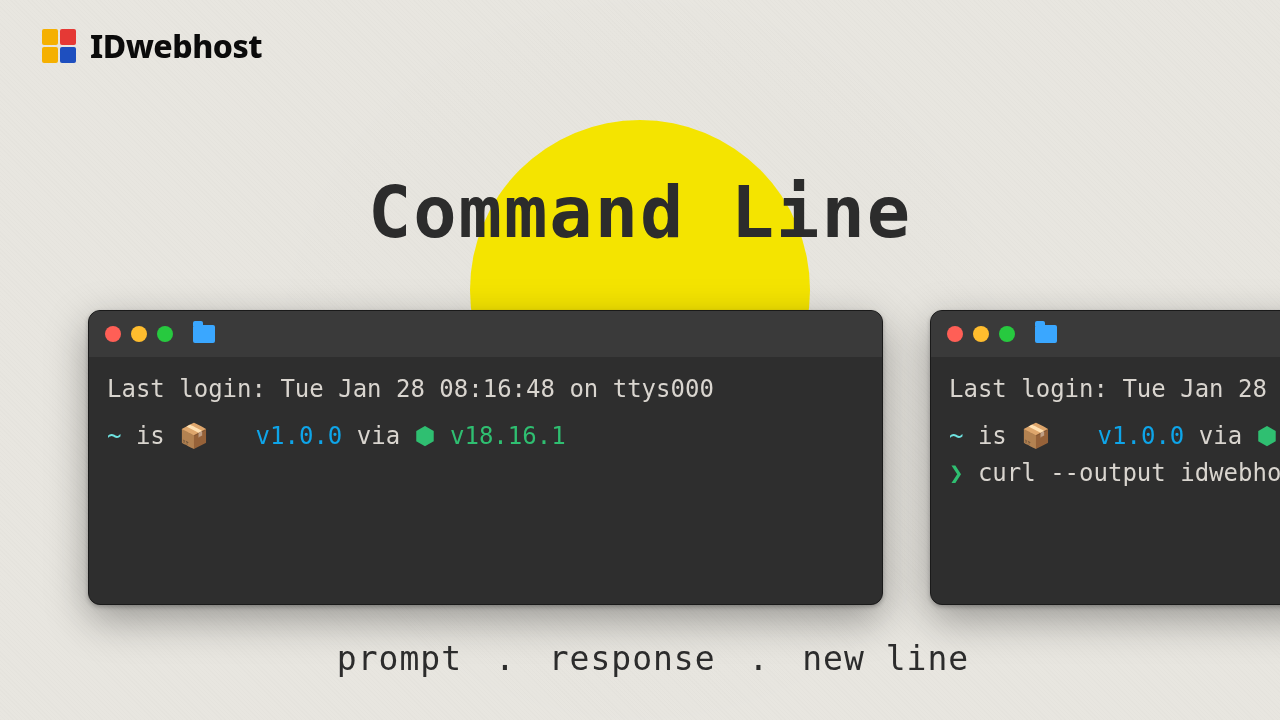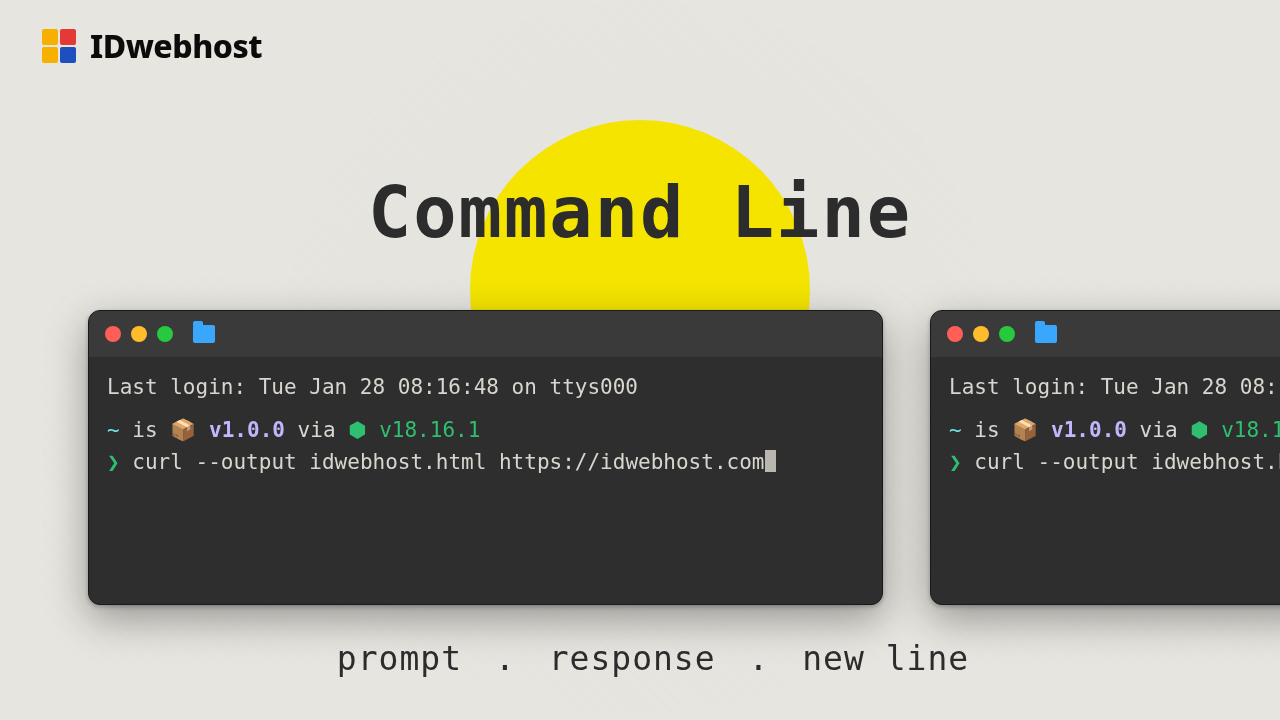--- a/index.html
+++ b/index.html
@@ -105,27 +105,27 @@
     content:"";
     position:absolute; top:-4px; left:0;
     width:10px; height:5px;
     background:#3aa7ff;
     border-radius:2px 2px 0 0;
   }
 
   .term-body {
     padding: 14px 18px;
     color:#d9d5cf;
-    font-size: 21px;
+    font-size: 24px;
     line-height: 1.55;
     white-space: nowrap;
   }
   .term-body .dim { color:#d9d5cf; }
   .term-body .cyan { color:#6fe3e1; }
-  .term-body .yellowtxt { color:#c4b5fd; font-weight:700; }
+  .term-body .yellowtxt { color:#0ea5e9; font-weight:400;margin-left:32px; }
   .term-body .green { color:#2fbf71; }
   .term-body .prompt { color:#2fbf71; font-weight:600; }
   .term-body .box-emoji { filter: saturate(1); }
   .cursor {
     display:inline-block;
     width: 11px;
     height: 22px;
     background:#b9b6b0;
     vertical-align: -3px;
     margin-left: 1px;
@@ -178,25 +178,20 @@
       <span class="box-emoji">📦</span>
       <span> </span>
       <span class="yellowtxt">v1.0.0</span>
       <span> </span>
       <span class="dim">via</span>
       <span> </span>
       <span class="green">⬢</span>
       <span> </span>
       <span class="green">v18.16.1</span>
     </div>
-    <div>
-      <span class="prompt">❯</span>
-      <span> </span>
-      <span class="dim">curl --output idwebhost.html https://idwebhost.com</span><span class="cursor"></span>
-    </div>
   </div>
 </div>
 
 <div class="term term2">
   <div class="titlebar">
     <div class="dot red"></div>
     <div class="dot yellow"></div>
     <div class="dot green"></div>
     <div class="folder-icon"></div>
   </div>

